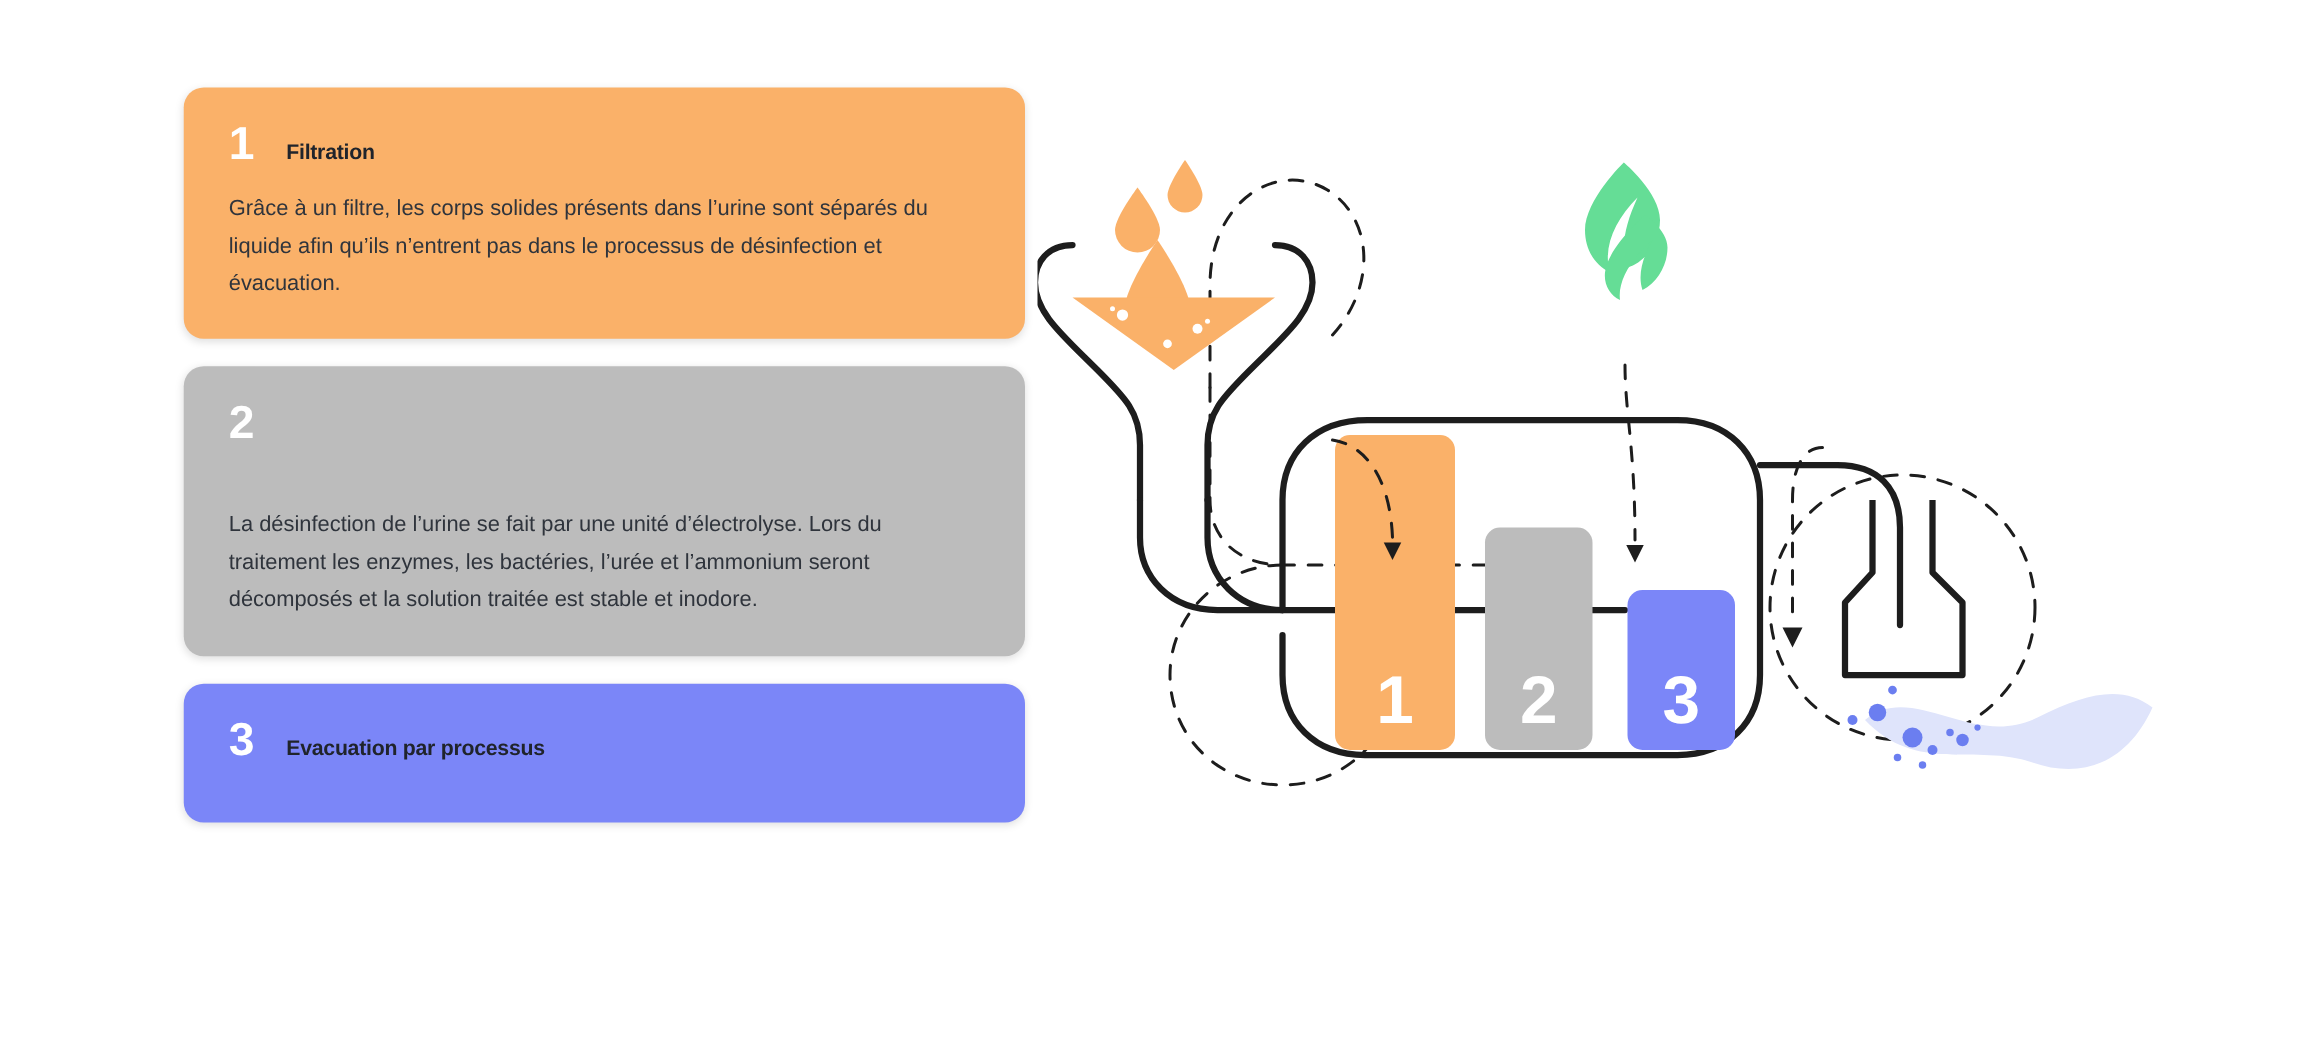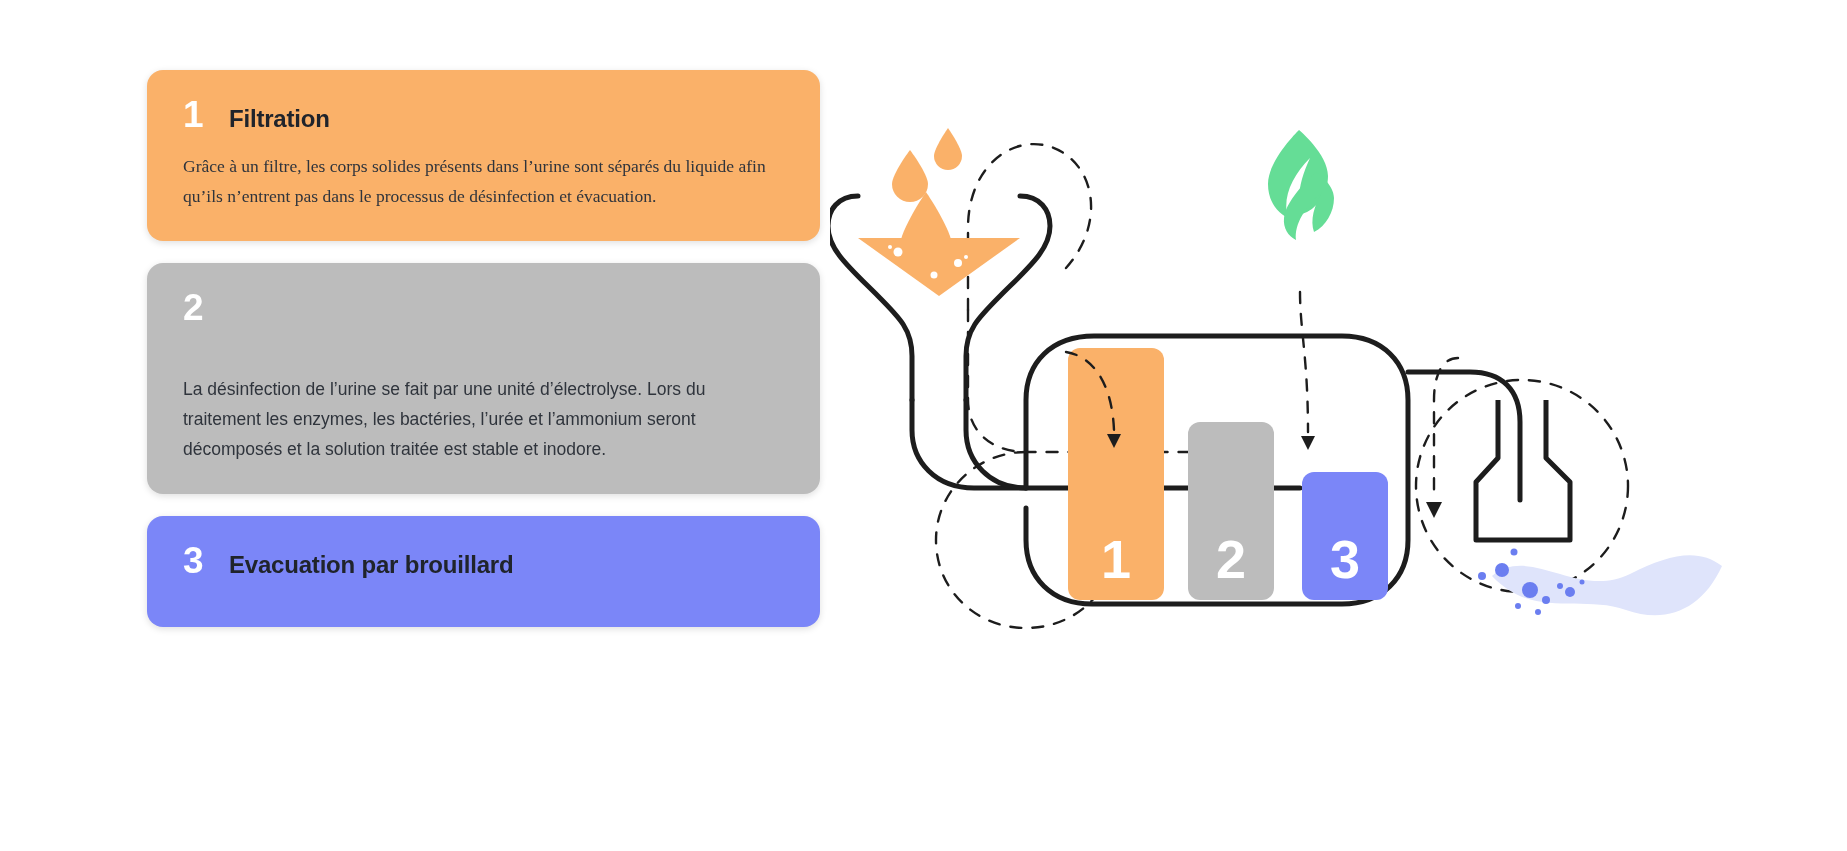--- a/index.html
+++ b/index.html
@@ -46,36 +46,36 @@
   .card-num {
     color: #ffffff;
     font-size: 37px;
     font-weight: 700;
     line-height: 1;
     min-width: 24px;
     letter-spacing: -1px;
   }
   .card-title {
     color: #20242b;
-    font-size: 24px;
+    font-size: 17px;
     font-weight: 700;
     line-height: 1.1;
     letter-spacing: -0.2px;
   }
   .card-body {
     color: #2f343c;
     font-size: 17.5px;
     line-height: 1.72;
     max-width: 600px;
   }
   .card-1 { background: #fab169; }
   .card-2 { background: #bcbcbc; }
   .card-3 { background: #7b86f8; }
 
-  .card-1 .card-body { max-width: 590px; font-family: Liberation Serif, serif; }
+  .card-1 .card-body { max-width: 590px; }
   .card-2 .card-body { max-width: 580px; margin-top: 48px; }
   .card-3 .card-body { max-width: 560px; }
 
   
   .diagram {
     position: absolute;
     left: 830px;
     top: 100px;
     width: 1010px;
     height: 640px;
@@ -100,21 +100,21 @@
     <div class="card card-2">
       <div class="card-head">
         <span class="card-num">2</span>
       </div>
       <div class="card-body">La désinfection de l’urine se fait par une unité d’électrolyse. Lors du traitement les enzymes, les bactéries, l’urée et l’ammonium seront décomposés et la solution traitée est stable et inodore.</div>
     </div>
 
     <div class="card card-3">
       <div class="card-head">
         <span class="card-num">3</span>
-        <span class="card-title">Evacuation par brouillard</span>
+        <span class="card-title">Evacuation par processus</span>
       </div>
     </div>
 
   </div>
 
   <div class="diagram">
     <svg width="1010" height="640" viewBox="0 0 1010 640" xmlns="http://www.w3.org/2000/svg">
 
       <g fill="none" stroke="#1d1d1d" stroke-width="2.4" stroke-dasharray="11 11" stroke-linecap="round">
         <path d="M138 210 L138 128 C138 60 192 28 232 52 C268 74 272 128 236 168"></path>

